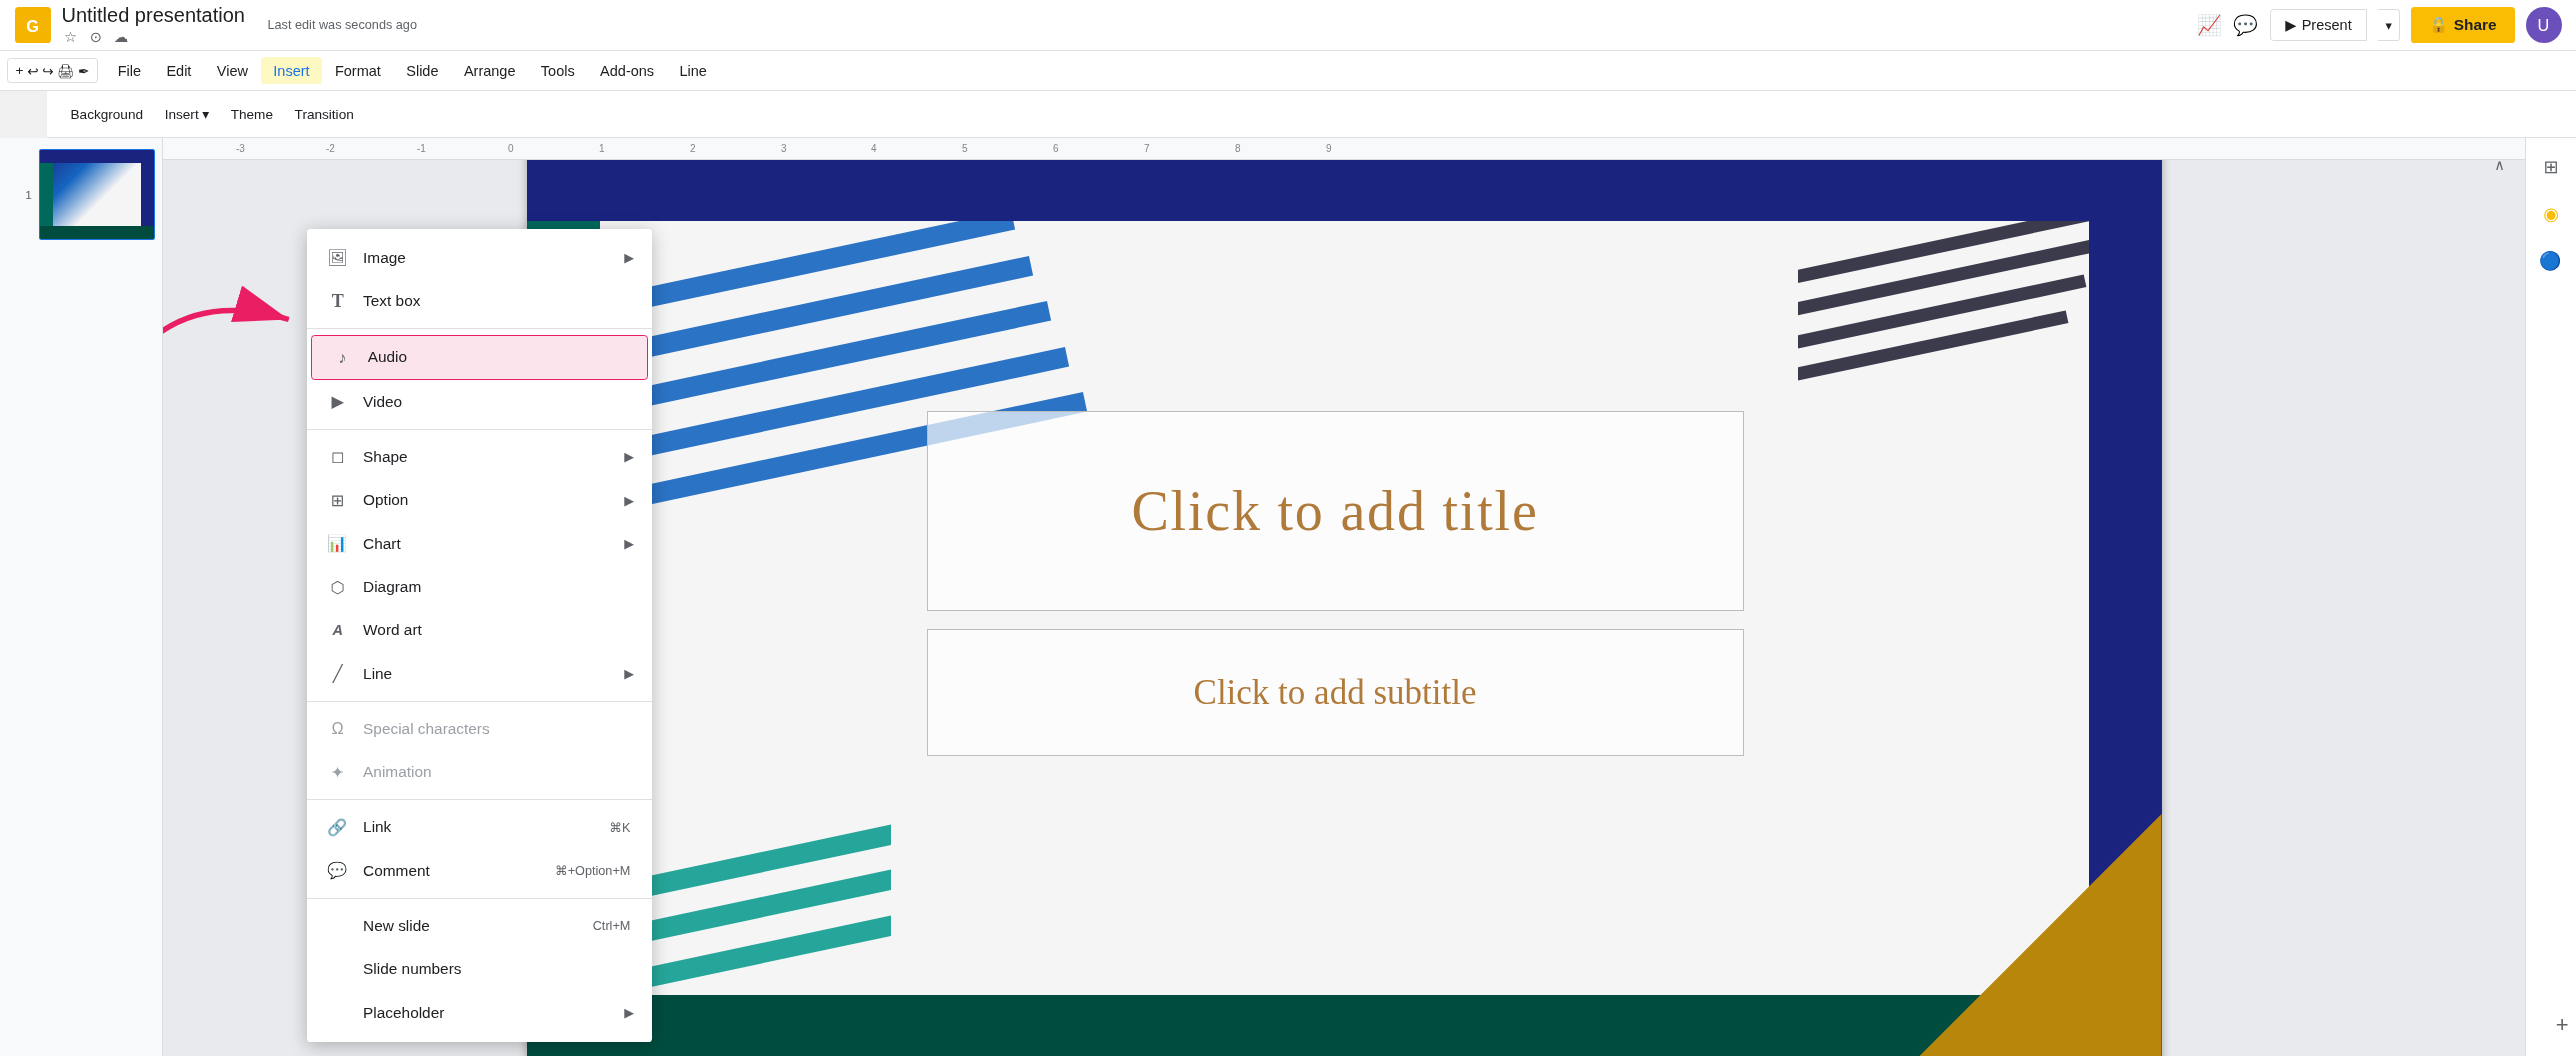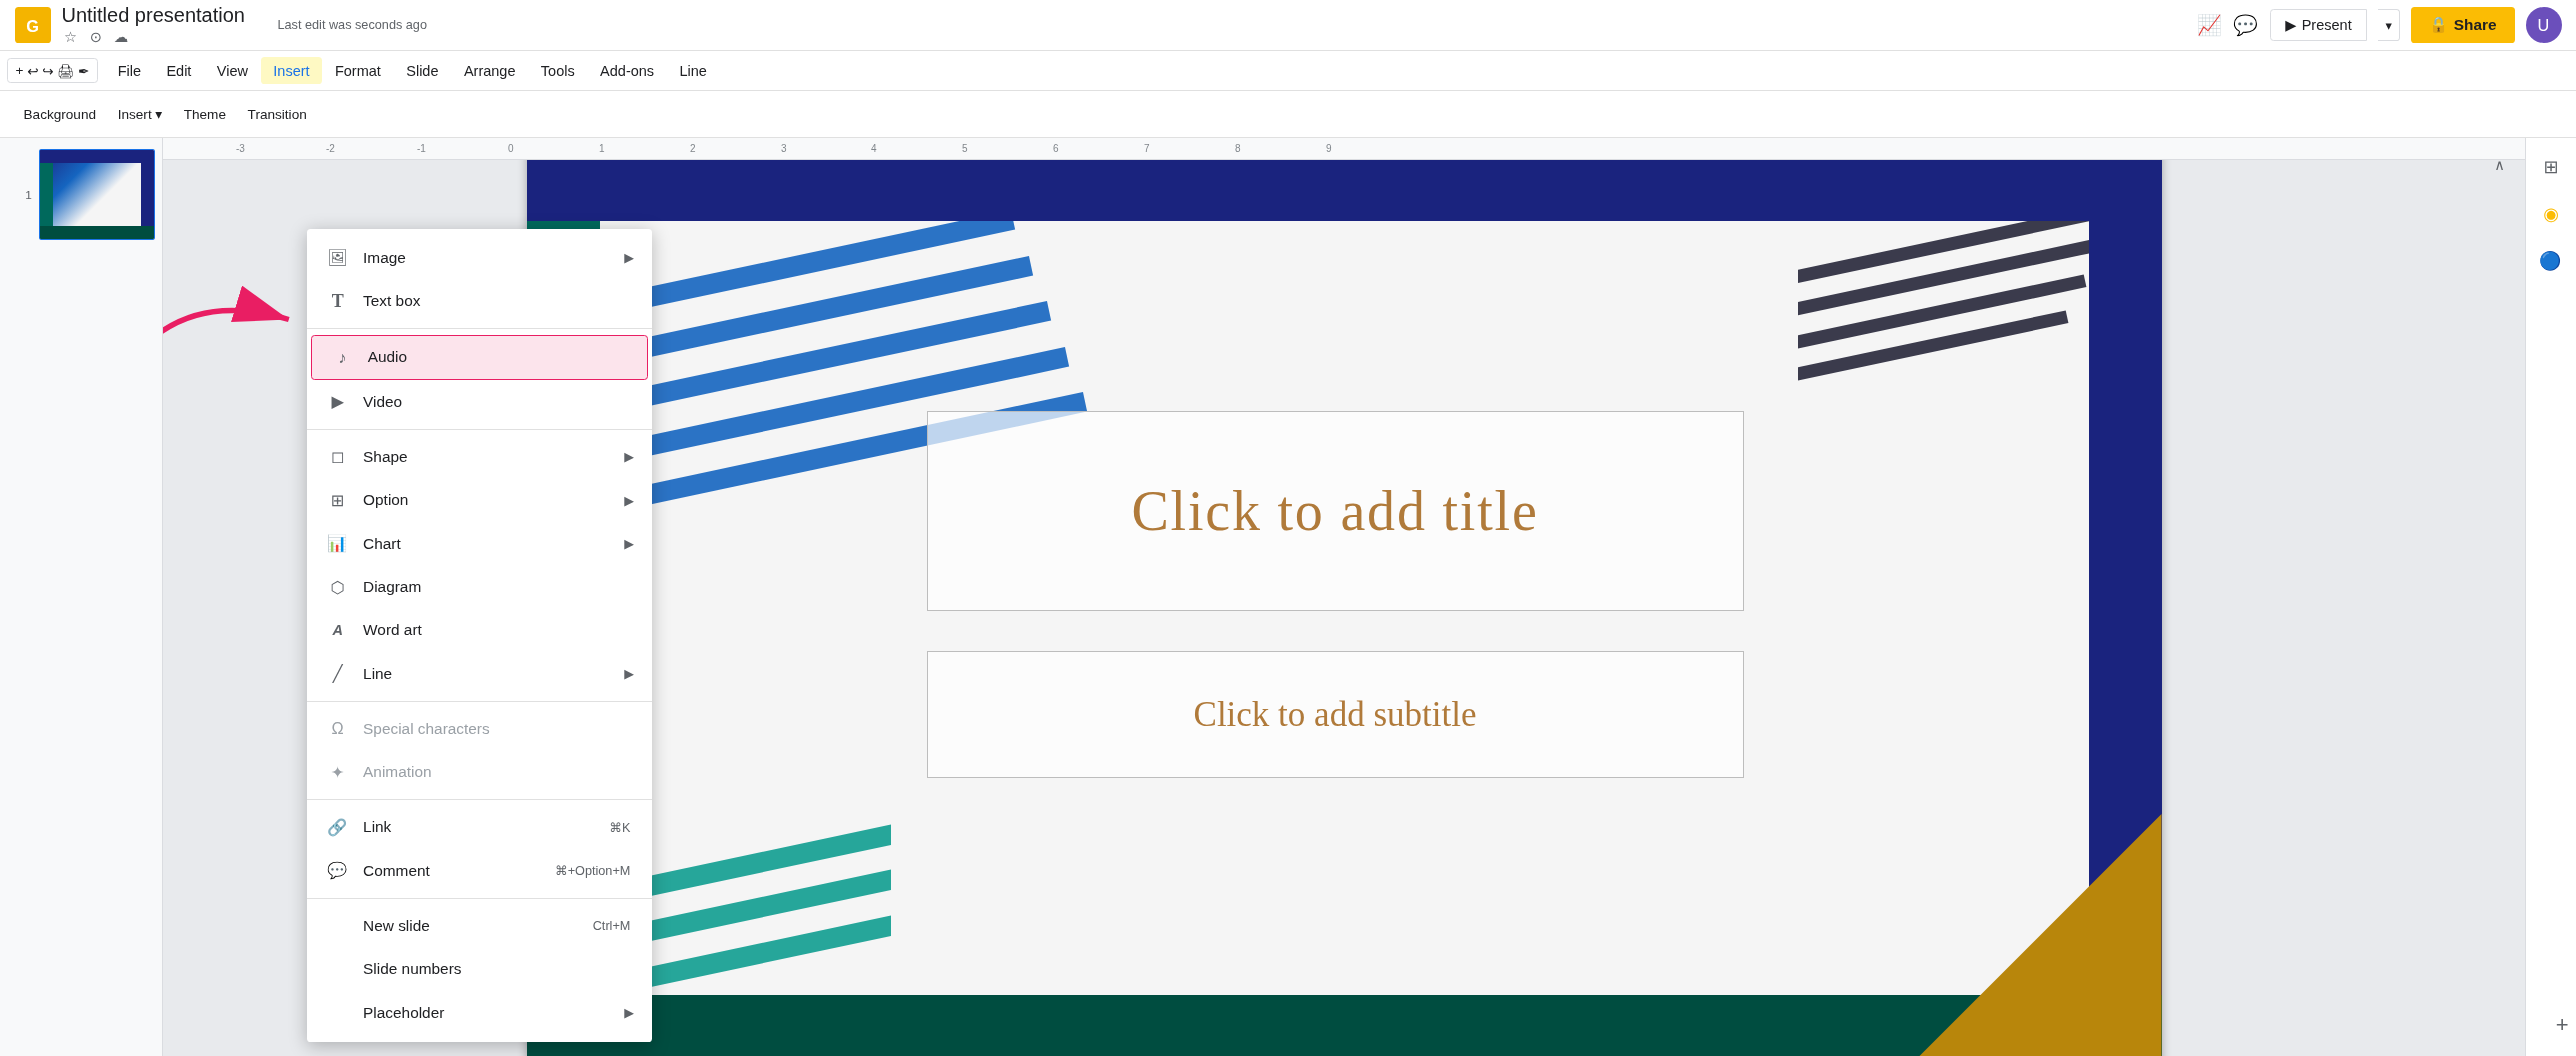--- a/index.html
+++ b/index.html
@@ -17,21 +17,21 @@
       z-index: 100;
     }
     .app-logo {
       width: 36px; height: 36px;
       background: #f4b400;
       border-radius: 3.6px;
       display: flex; align-items: center; justify-content: center;
       margin-right: 11px;
       font-weight: bold; color: #fff; font-size: 18px;
     }
-    .title-section { display: flex; flex-direction: column; margin-right: 18px; }
+    .title-section { display: flex; flex-direction: column; margin-right: 8px; }
     .doc-title { font-size: 20px; color: #202124; }
     .title-icons { display: flex; gap: 7.3px; margin-top: 1.8px; }
     .title-icon { width: 18px; height: 18px; color: #5f6368; cursor: pointer; font-size: 14.5px; display: flex; align-items: center; justify-content: center; }
     .right-actions { margin-left: auto; display: flex; align-items: center; gap: 11px; }
     .btn-present {
       background: #fff; border: 0.9px solid #dadce0; border-radius: 3.6px 0 0 3.6px;
       padding: 7.3px 14.5px; cursor: pointer; font-size: 14.5px; color: #202124;
       display: flex; align-items: center; gap: 5.4px;
     }
     .btn-present-arrow {
@@ -188,21 +188,21 @@
     }
     .title-text {
       font-size: 56px;
       color: #b07a3a;
       font-weight: 300;
       font-family: Georgia, serif;
       letter-spacing: 1.8px;
     }
     .subtitle-box {
       position: absolute;
-      top: 503px; left: 400px;
+      top: 481px; left: 400px;
       width: 817px; height: 127px;
       border: 1.4px solid #bdbdbd;
       background: rgba(255,255,255,0.7);
       display: flex; align-items: center; justify-content: center;
     }
     .subtitle-text {
       font-size: 35px;
       color: #b07a3a;
       font-weight: 300;
       font-family: Georgia, serif;
@@ -274,20 +274,21 @@
 
     
     .toolbar-2 {
       height: 47px;
       background: #fff;
       display: flex;
       align-items: center;
       padding: 0 14.5px;
       border-bottom: 0.9px solid #e0e0e0;
       gap: 3.6px;
+      margin-left: 47px;
     }
   </style>
 </head>
 <body>
 
 <div class="title-bar">
   <div class="app-logo">
     <svg width="25.4" height="25.4" viewBox="0 0 28 28" style="font-size:20px">
         <rect width="28" height="28" rx="3" fill="#f4b400"></rect>
         <text x="14" y="22" text-anchor="middle" font-size="18" font-weight="bold" fill="white" font-family="Arial">G</text>

